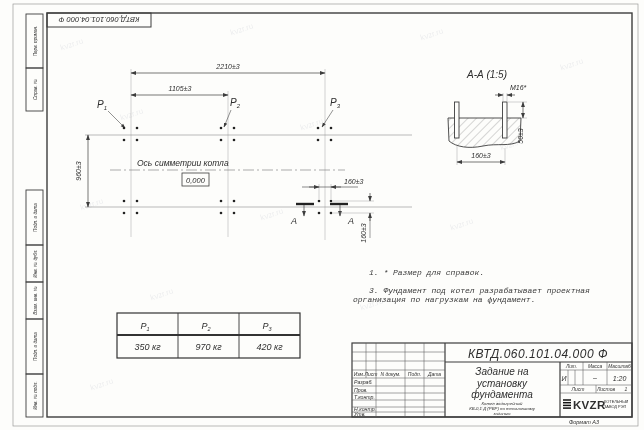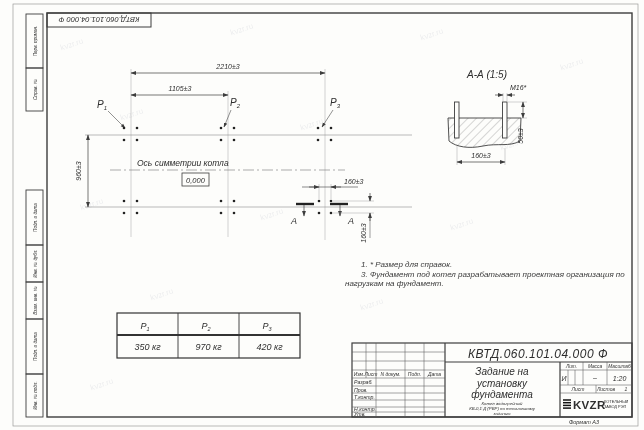--- a/index.html
+++ b/index.html
@@ -1,20 +1,20 @@
 <!DOCTYPE html>
 <html><head>
 <meta charset="utf-8">
 <style>
   html,body{margin:0;padding:0;background:#ffffff;}
   .sheet{position:relative;width:644px;height:430px;background:#fdfdfb;overflow:hidden;
          font-family:"Liberation Sans",sans-serif;color:#2e2e2e;}
   svg text{font-family:"Liberation Sans",sans-serif;fill:#2e2e2e;}
   .notes{position:absolute;left:345px;top:260px;width:287px;}
-  .notes p{margin:0;font-style:italic;font-size:8px;line-height:9.6px;text-indent:16px;color:#3a3a3a;}
+  .notes p{margin:8px;font-style:italic;font-size:8px;line-height:9.6px;text-indent:16px;color:#3a3a3a;font-family:Liberation Mono, monospace;}
   .wm{position:absolute;font-size:8px;color:rgba(90,95,125,0.10);transform:rotate(-18deg);
       white-space:nowrap;pointer-events:none;}
 </style>
 </head>
 <body>
 
 <div class="sheet">
 
   <div>
     <span class="wm" style="left:60px;top:40px">kvzr.ru</span>

